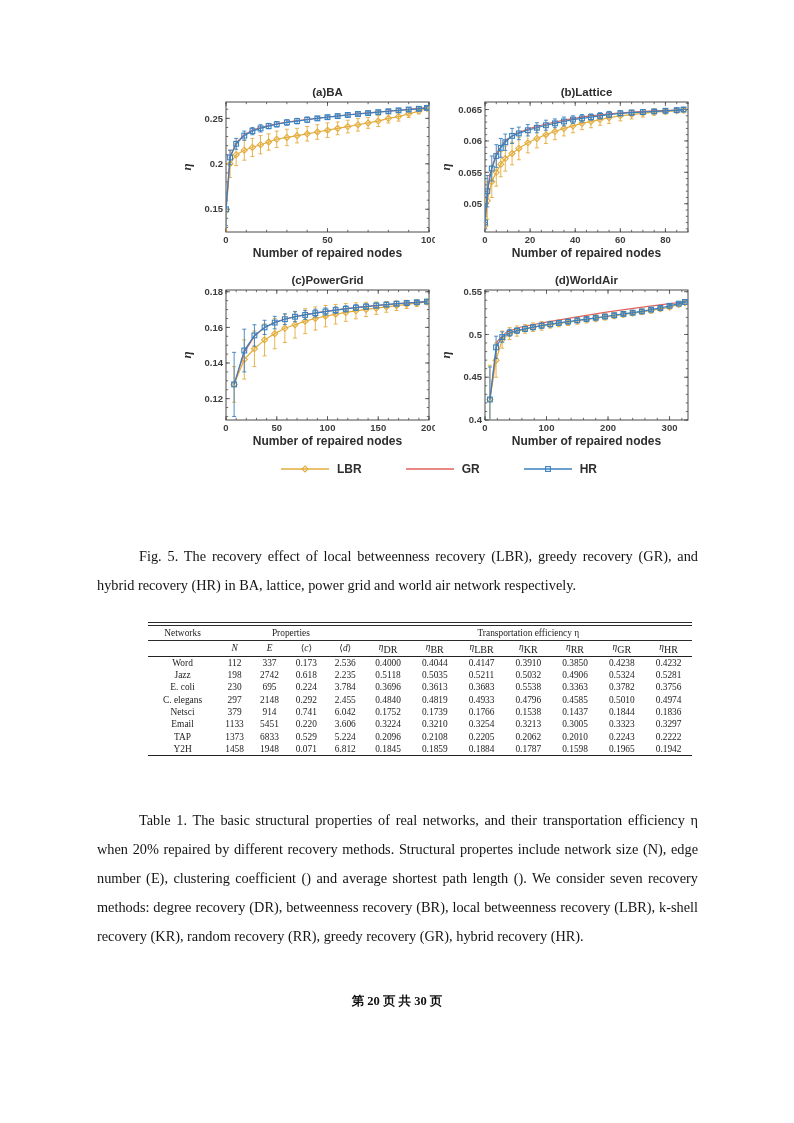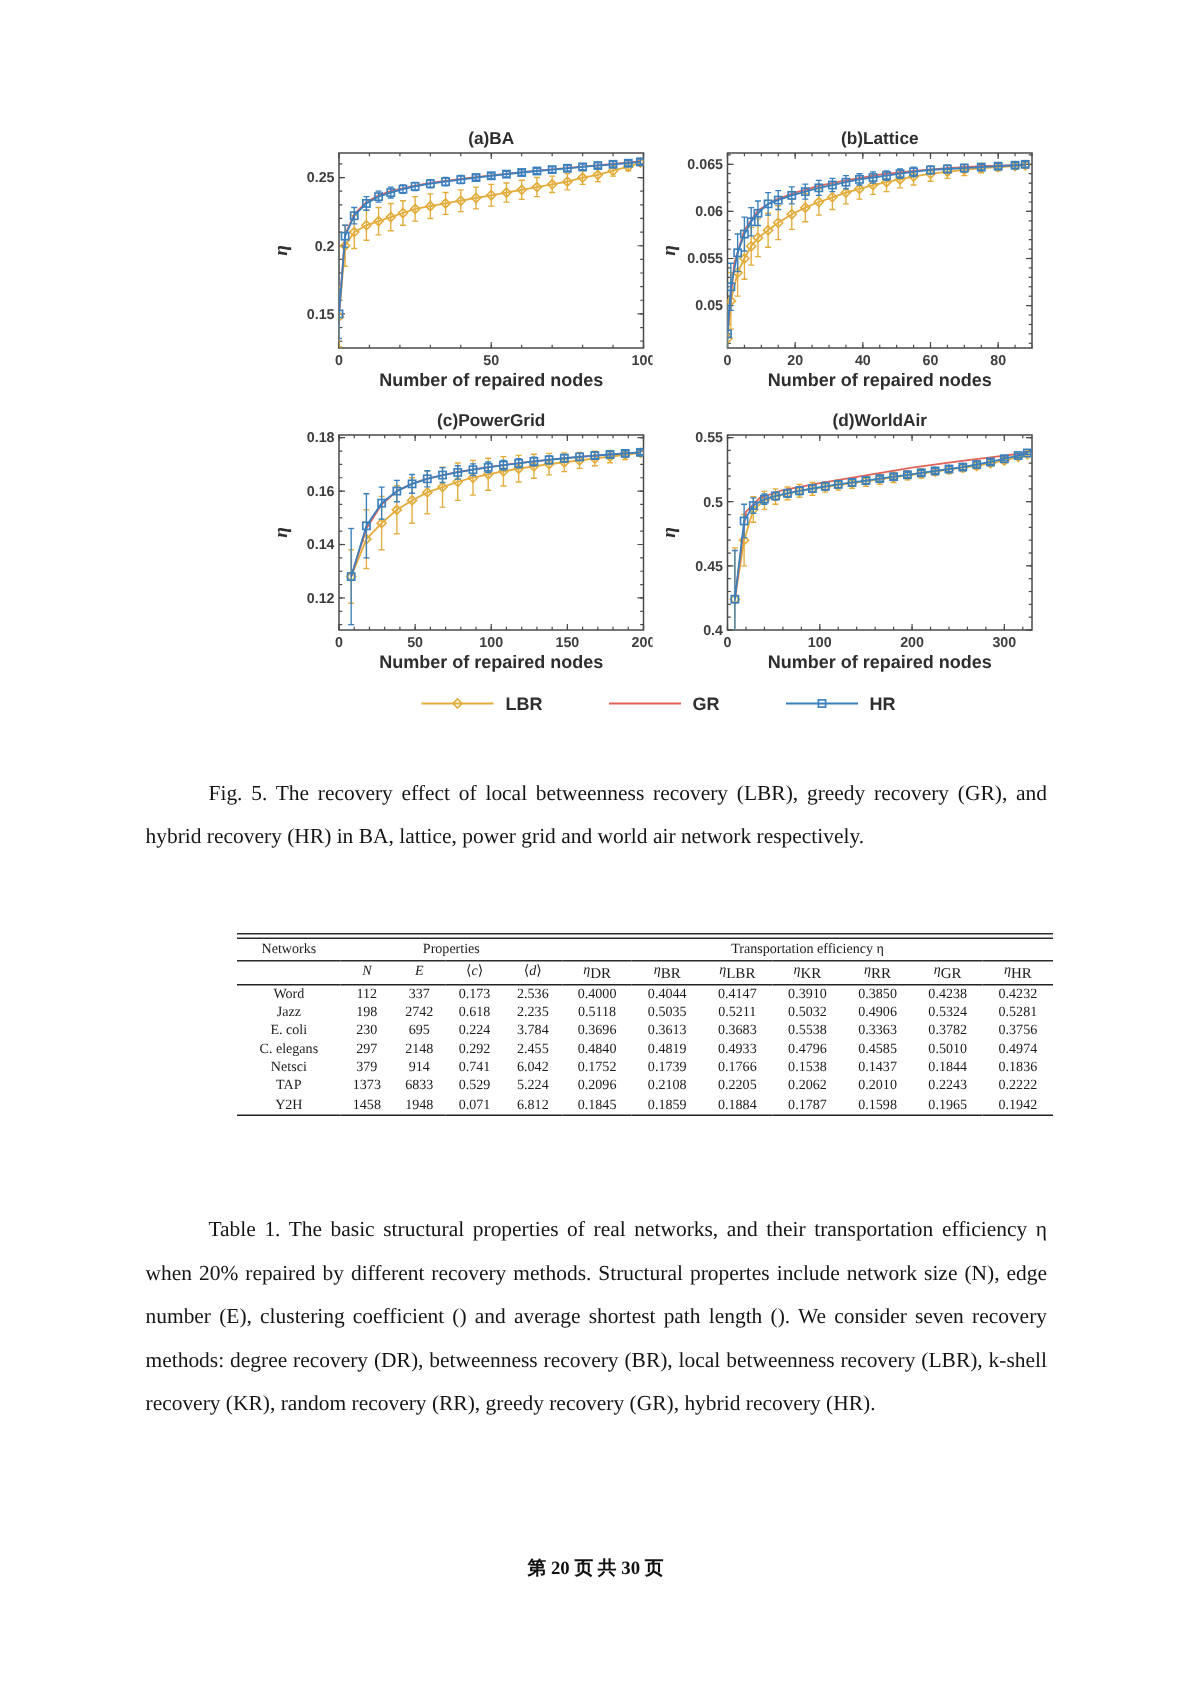--- a/index.html
+++ b/index.html
@@ -10,34 +10,34 @@
   .chart{width:253px;height:178px;}
   .ct{font:bold 11.5px "Liberation Sans",sans-serif;fill:#2e2e2e;}
   .tick{font:bold 9.5px "Liberation Sans",sans-serif;fill:#3d3d3d;}
   .xl{font:bold 12px "Liberation Sans",sans-serif;fill:#2e2e2e;}
   .yl{font:italic bold 13px "Liberation Serif",serif;fill:#2e2e2e;}
   .legend-row{grid-column:1 / span 2;display:flex;justify-content:center;gap:42px;margin-top:0;}
   .legend-item{display:flex;align-items:center;gap:6px;}
   .legend-label{font:bold 12px "Liberation Sans",sans-serif;color:#2e2e2e;}
   .cap{position:absolute;left:97px;width:601px;margin:0;
        font-size:14.3px;line-height:29px;text-align:justify;text-indent:42px;color:#141414;}
-  #fig-caption{top:515px;font-family:Liberation Serif, serif;}
+  #fig-caption{top:542px;font-family:Liberation Serif, serif;}
   #table-caption{top:806px;}
-  .table-wrap{position:absolute;left:158px;top:622px;width:544px;}
+  .table-wrap{position:absolute;left:148px;top:622px;width:544px;}
   .dbl{border-top:1px solid #2b2b2b;border-bottom:1px solid #2b2b2b;height:2px;}
   table.tbl{border-collapse:collapse;width:100%;margin-top:1px;
     font-family:"Liberation Serif","DejaVu Serif",serif;font-size:9.4px;color:#1c1c1c;
     border-bottom:1.5px solid #222;}
   table.tbl th,table.tbl td{font-weight:normal;text-align:center;padding:0 1px;
     line-height:12.3px;white-space:nowrap;}
   table.tbl thead tr.gh-row th{border-bottom:1px solid #2b2b2b;line-height:13px;}
   table.tbl thead tr.ch-row th{border-bottom:1.5px solid #222;line-height:13px;}
   table.tbl sub{font-size:10px;}
   .foot{position:absolute;top:993px;left:0;width:794px;text-align:center;
-        font-weight:bold;font-size:12.5px;color:#111;margin-top:44px;}
+        font-weight:bold;font-size:12.5px;color:#111;}
 </style>
 </head>
 <body>
 
 <div class="figure-panel">
   <svg class="chart" viewBox="0 0 253 178">
       <defs>
         <clipPath id="cp0">
           <rect x="44" y="16" width="203" height="130"></rect>
         </clipPath>
@@ -1347,20 +1347,34 @@
           <td>6.042</td>
           <td>0.1752</td>
           <td>0.1739</td>
           <td>0.1766</td>
           <td>0.1538</td>
           <td>0.1437</td>
           <td>0.1844</td>
           <td>0.1836</td>
         </tr>
         <tr>
+          <td>Email</td>
+          <td>1133</td>
+          <td>5451</td>
+          <td>0.220</td>
+          <td>3.606</td>
+          <td>0.3224</td>
+          <td>0.3210</td>
+          <td>0.3254</td>
+          <td>0.3213</td>
+          <td>0.3005</td>
+          <td>0.3323</td>
+          <td>0.3297</td>
+        </tr>
+        <tr>
           <td>TAP</td>
           <td>1373</td>
           <td>6833</td>
           <td>0.529</td>
           <td>5.224</td>
           <td>0.2096</td>
           <td>0.2108</td>
           <td>0.2205</td>
           <td>0.2062</td>
           <td>0.2010</td>

